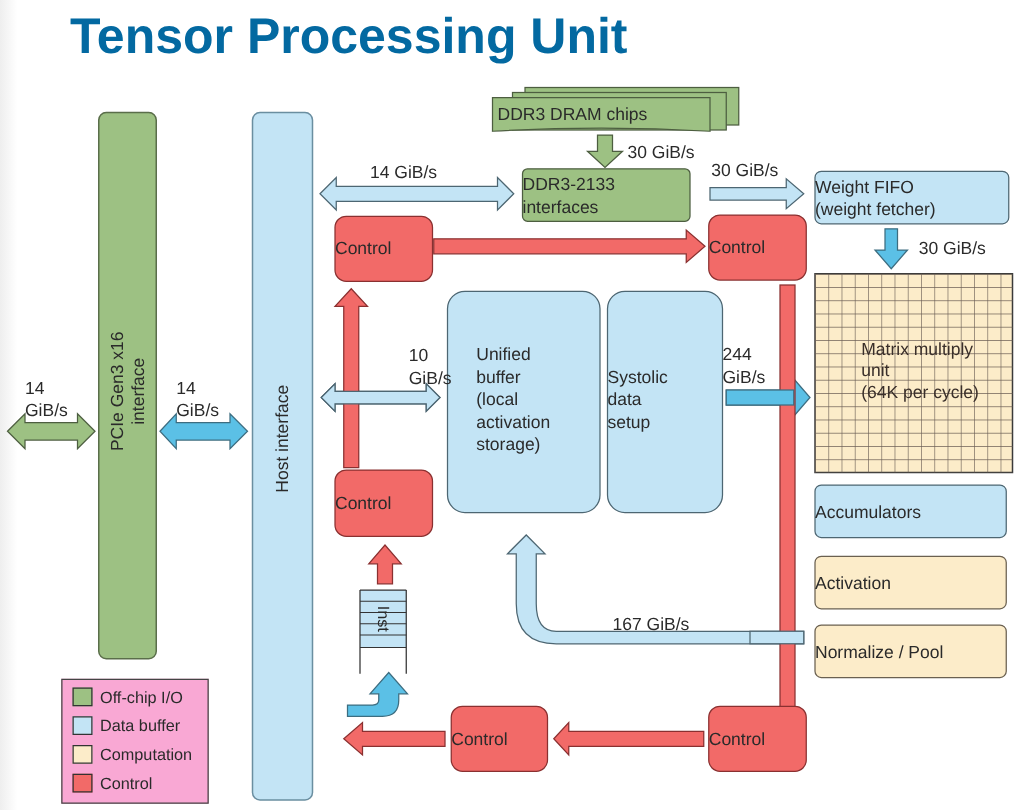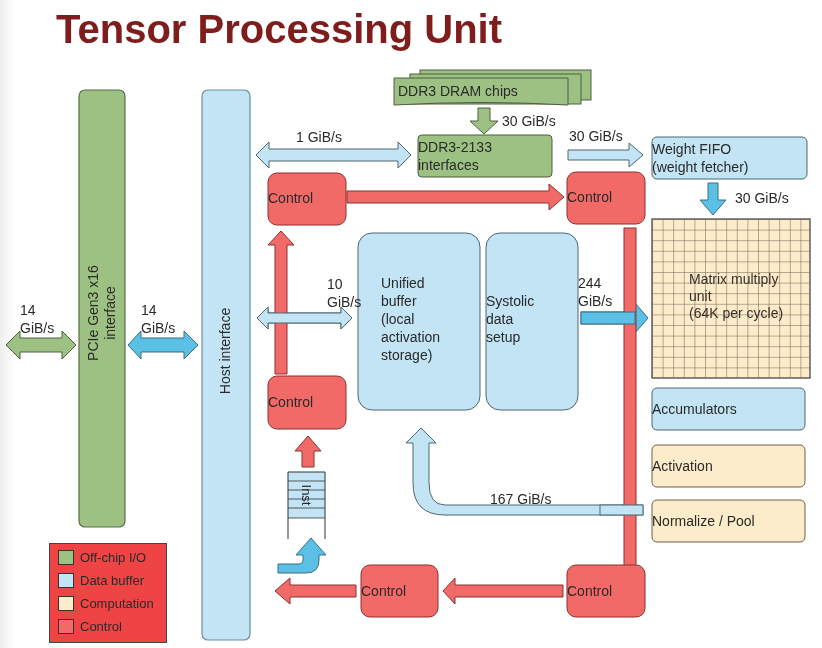--- a/index.html
+++ b/index.html
@@ -1,27 +1,27 @@
 <!DOCTYPE html>
 <html><head>
 <meta charset="utf-8">
 <style>
   html, body { margin:0; padding:0; }
   body { width:822px; height:648px; position:relative; overflow:hidden;
          background:#ffffff; font-family:"Liberation Sans", sans-serif; color:#222; }
   .bg-left { position:absolute; left:0; top:0; width:14px; height:648px;
              background:linear-gradient(to right,#eeeeee,#ffffff); }
   .title { position:absolute; left:56px; top:7px; font-size:40px; font-weight:bold;
-           color:#7f1d1d; letter-spacing:0px; white-space:nowrap; }
+           color:#0369a1; letter-spacing:0px; white-space:nowrap; }
   svg.diagram { position:absolute; left:0; top:0; }
   .lbl { position:absolute; font-size:14px; color:#2a2a2a; line-height:18px; white-space:nowrap; }
   .vert { position:absolute; transform:rotate(-90deg); transform-origin:center center;
           font-size:14px; color:#2a2a2a; text-align:center; line-height:17px; white-space:nowrap; }
   .legend { position:absolute; left:49px; top:543px; width:116px; height:98px;
-            border:1px solid #444; background:#ef4444; }
+            border:1px solid #444; background:#f9a8d4; }
   .legend-item { position:absolute; left:8px; height:18px; font-size:13px; color:#2a2a2a; }
   .legend-item .sw { position:absolute; left:0; top:1px; width:16px; height:15px;
                      border:1px solid #333; box-sizing:border-box; }
   .legend-item .tx { position:absolute; left:22px; top:1px; white-space:nowrap; }
 </style>
 </head>
 <body>
 
 <div class="bg-left"></div>
 <div class="title">Tensor Processing Unit</div>
@@ -124,21 +124,21 @@
 
 <div class="lbl" style="left:20px; top:301px; width:44px;">
   <span>14</span><br>
   <span>GiB/s</span>
 </div>
 <div class="lbl" style="left:141px; top:301px; width:44px;">
   <span>14</span><br>
   <span>GiB/s</span>
 </div>
 
-<div class="lbl" style="left:296px; top:128px; width:80px;">1 GiB/s</div>
+<div class="lbl" style="left:296px; top:128px; width:80px;">14 GiB/s</div>
 <div class="lbl" style="left:398px; top:82px; width:166px;">DDR3 DRAM chips</div>
 <div class="lbl" style="left:502px; top:112px; width:70px;">30 GiB/s</div>
 <div class="lbl" style="left:418px; top:138px; width:134px;">
   <span>DDR3-2133</span><br>
   <span>interfaces</span>
 </div>
 <div class="lbl" style="left:569px; top:127px; width:70px;">30 GiB/s</div>
 <div class="lbl" style="left:652px; top:140px; width:155px;">
   <span>Weight FIFO</span><br>
   <span>(weight fetcher)</span>

